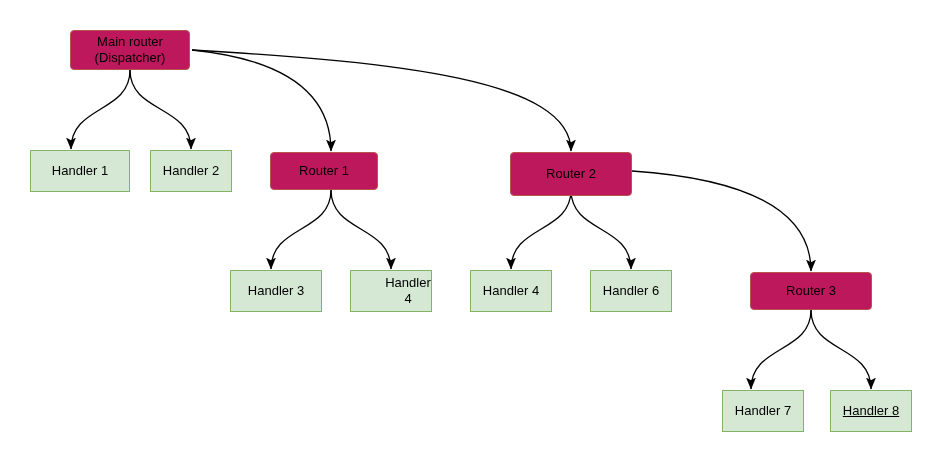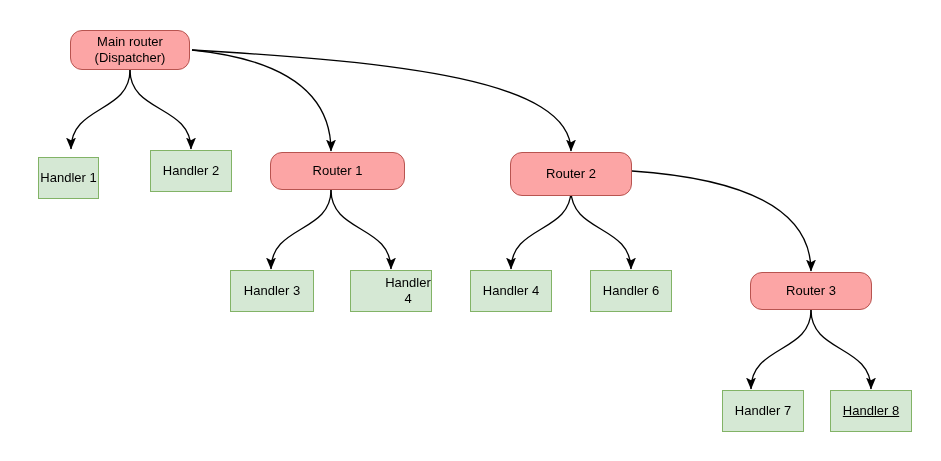--- a/index.html
+++ b/index.html
@@ -37,23 +37,23 @@
     display: flex;
     align-items: center;
     justify-content: center;
     text-align: center;
     font-size: 13px;
     line-height: 1.25;
     color: #000000;
     white-space: pre-line;
   }
   .node.router {
-    background: #fca5a5;
+    background: #be185d;
     border: 1.3px solid #b85450;
-    border-radius: 12px;
+    border-radius: 4px;
   }
   .node.handler {
     background: #d5e8d4;
     border: 1.3px solid #82b366;
     border-radius: 0;
   }
 </style>
 </head>
 <body>
 
@@ -77,37 +77,37 @@
     <path class="edge" d="M 632 171 C 735 178 811 205 811 271" marker-end="url(#arrow)"></path>
     <path class="edge" d="M 811 310 C 811 353 751 345 751 389" marker-end="url(#arrow)"></path>
     <path class="edge" d="M 811 310 C 811 353 871 345 871 389" marker-end="url(#arrow)"></path>
   </svg>
 
   <div class="node router" style="left:70px; top:30px; width:120px; height:40px;">
     <span>Main router
 (Dispatcher)</span>
   </div>
 
-  <div class="node handler" style="left:30px; top:157px; width:61px; height:42px;margin-left:8px;">
+  <div class="node handler" style="left:30px; top:150px; width:100px; height:42px;">
     <span>Handler 1</span>
   </div>
 
   <div class="node handler" style="left:150px; top:150px; width:82px; height:42px;">
     <span>Handler 2</span>
   </div>
 
-  <div class="node router" style="left:270px; top:152px; width:135px; height:38px;">
+  <div class="node router" style="left:270px; top:152px; width:108px; height:38px;">
     <span>Router 1</span>
   </div>
 
   <div class="node router" style="left:510px; top:152px; width:122px; height:44px;">
     <span>Router 2</span>
   </div>
 
-  <div class="node handler" style="left:230px; top:270px; width:84px; height:42px;text-align:center;">
+  <div class="node handler" style="left:230px; top:270px; width:92px; height:42px;text-align:center;">
     <span>Handler 3</span>
   </div>
 
   <div class="node handler" style="left:350px; top:270px; width:82px; height:42px;padding-left:34px;">
     <span>Handler 4</span>
   </div>
 
   <div class="node handler" style="left:470px; top:270px; width:82px; height:42px;">
     <span>Handler 4</span>
   </div>

